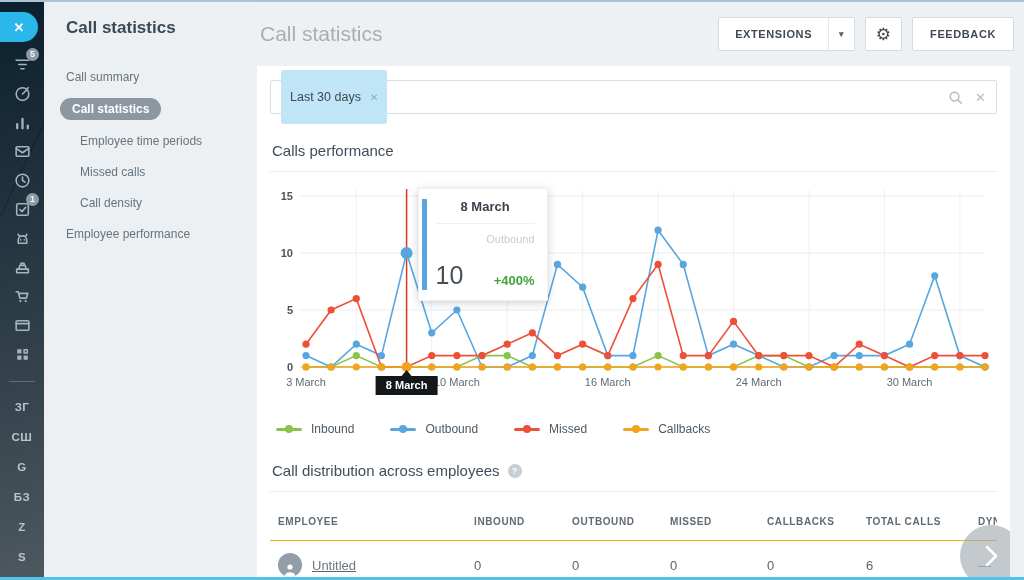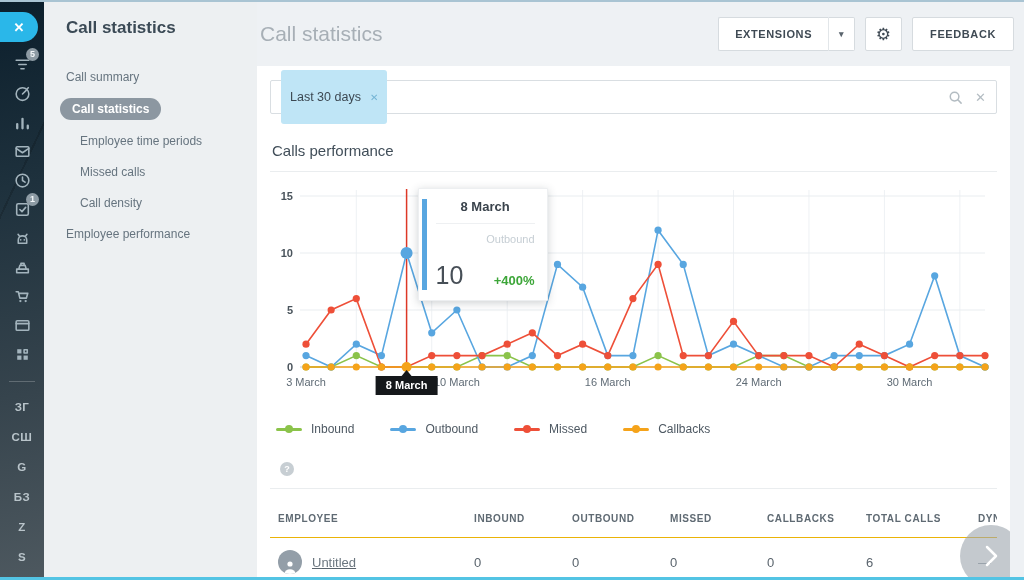--- a/index.html
+++ b/index.html
@@ -443,20 +443,21 @@
           </div>
           <div class="lg-item">
             <span class="lg-marker" style="background: rgb(245, 163, 26);">
                 <span class="lg-dot" style="background: rgb(245, 163, 26);"></span>
               </span>
             <span>Callbacks</span>
           </div>
         </div>
 
         <div class="section-title">
+          <span>Call distribution across employees</span>
           <span class="help">?</span>
         </div>
         <hr class="rule">
         <div class="tbl-clip">
           <table>
             <colgroup>
               <col class="c-emp">
                 <col class="c-in">
                 <col class="c-out">
                 <col class="c-mis">

